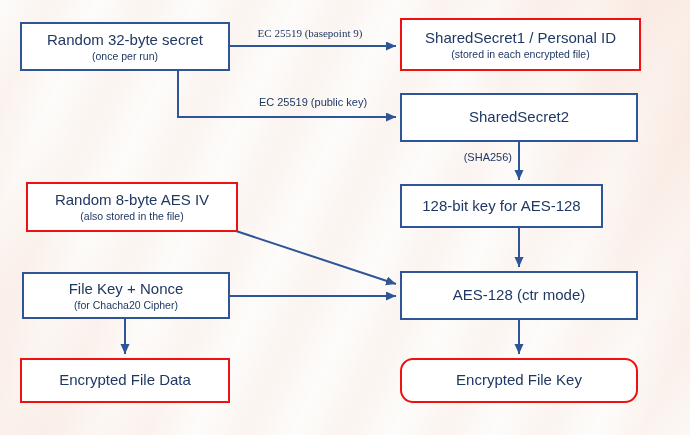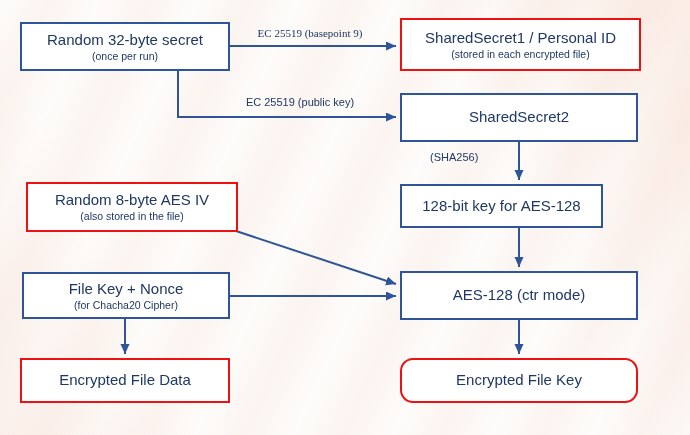--- a/index.html
+++ b/index.html
@@ -105,16 +105,16 @@
 
   <div class="box red" style="left:20px;top:358px;width:210px;height:45px;">
     <div class="title">Encrypted File Data</div>
   </div>
 
   <div class="box red" style="left:400px;top:358px;width:238px;height:45px;border-radius:13px;">
     <div class="title">Encrypted File Key</div>
   </div>
 
   <div class="edge-label" style="left:246px;top:27px;width:128px;text-align:center;font-family:Liberation Serif, serif;">EC 25519 (basepoint 9)</div>
-  <div class="edge-label" style="left:238px;top:96px;width:124px;text-align:center;">EC 25519 (public key)</div>
-  <div class="edge-label" style="left:430px;top:151px;width:82px;">(SHA256)</div>
+  <div class="edge-label" style="left:251px;top:96px;width:124px;text-align:center;">EC 25519 (public key)</div>
+  <div class="edge-label" style="left:430px;top:151px;width:82px;text-align:right;">(SHA256)</div>
 
 </div>
 
 </body></html>

